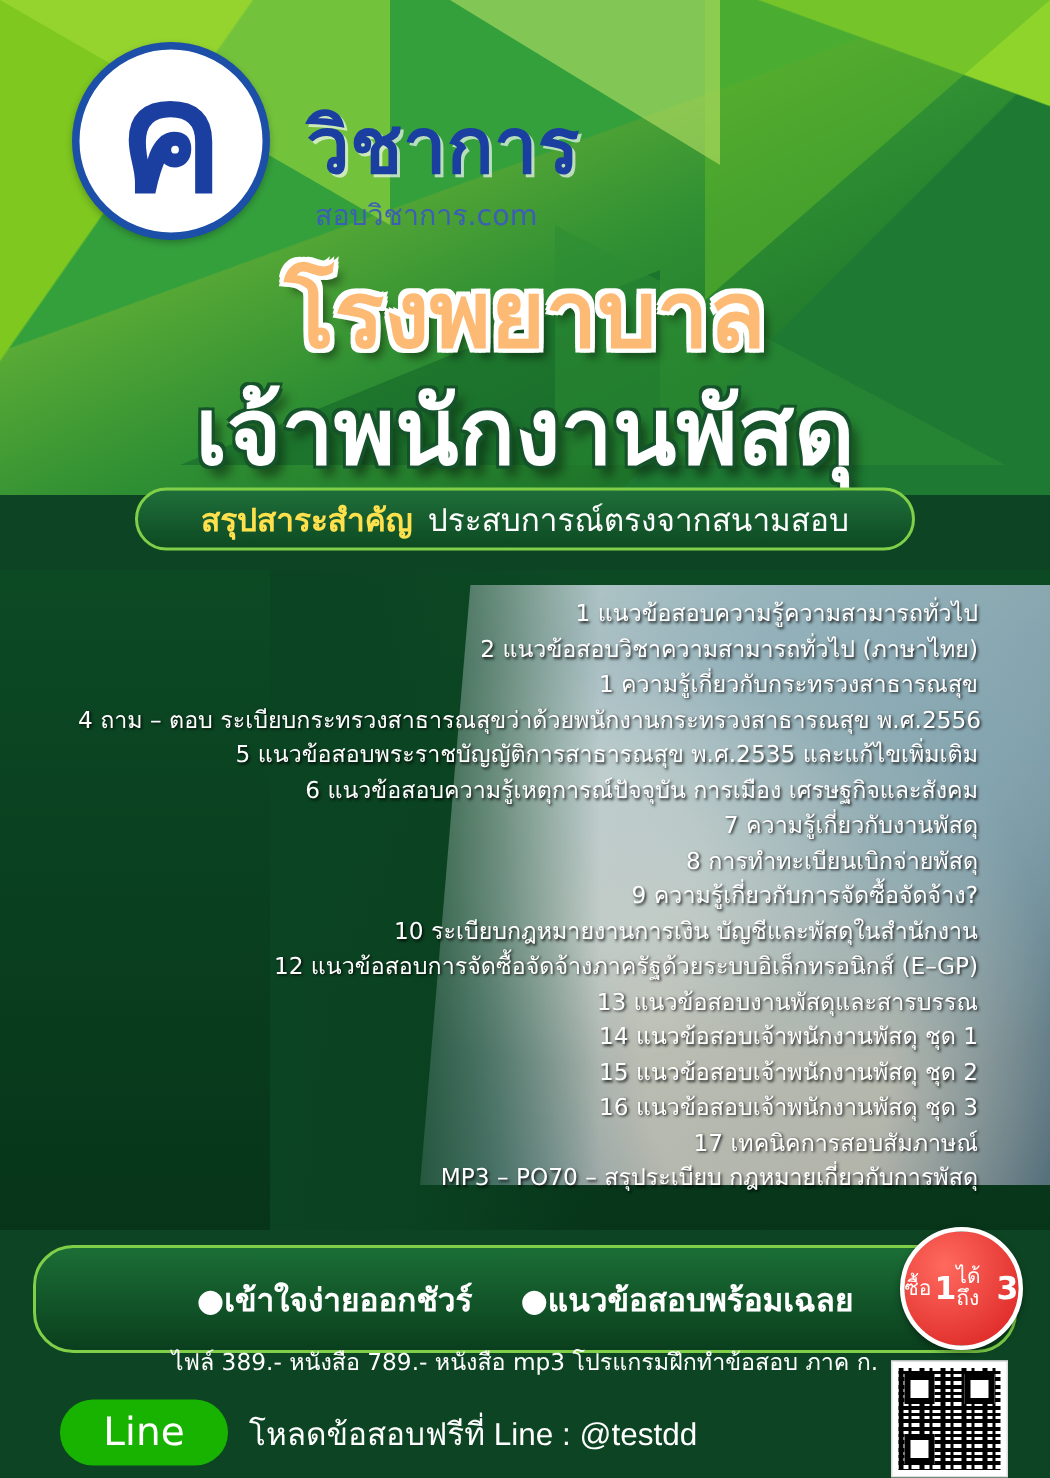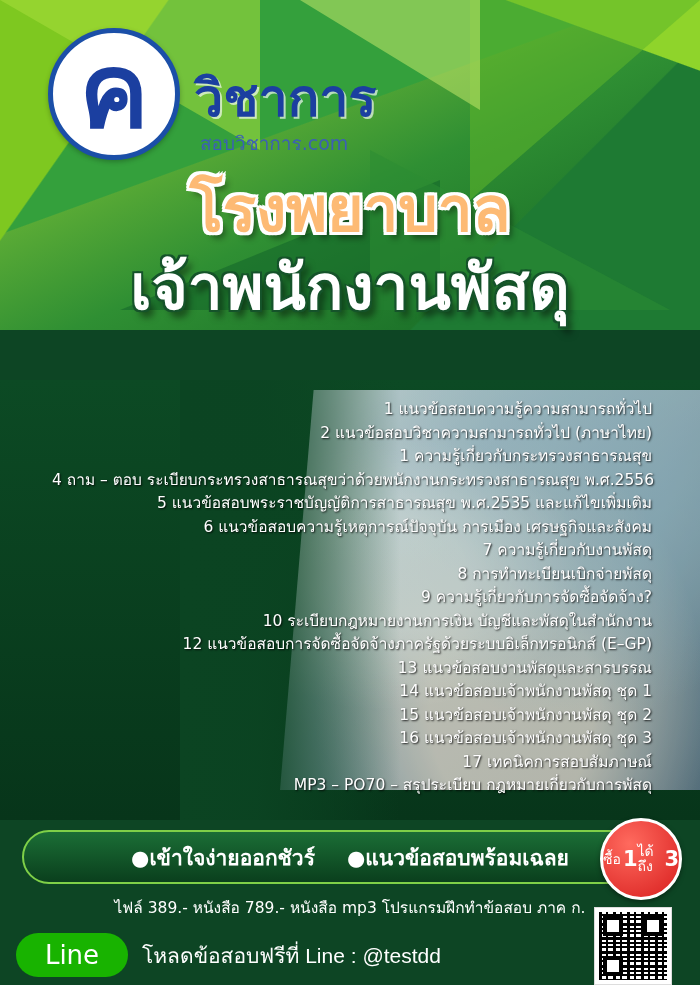--- a/index.html
+++ b/index.html
@@ -41,21 +41,21 @@
     display: flex; align-items: center; justify-content: center;
     box-shadow: 0 2px 5px rgba(0,0,0,.25);
   }
   .logo-glyph {
     font-size: 104px; line-height: 1;
     color: #1b3fa0; font-weight: bold;
     font-family: "DejaVu Sans", sans-serif;
     margin-top: -6px;
   }
   .brand {
-    margin-left: 14px; margin-top: 44px;
+    margin-left: 24px; margin-top: 44px;
   }
   .brand-main {
     font-size: 52px; font-weight: bold; color: #1b3fa0; line-height: 1;
     text-shadow: 2px 2px 0 rgba(255,255,255,.65);
     font-family: "DejaVu Sans", sans-serif;
   }
   .brand-sub {
     font-size: 19px; color: #3c5fb5; margin-top: 4px; margin-left: 6px;
     font-family: "DejaVu Sans", sans-serif;
   }
@@ -123,21 +123,21 @@
   }
   .toc-item {
     color: #ffffff; font-size: 15.5px; line-height: 23.5px;
     white-space: nowrap;
     font-family: "DejaVu Sans", sans-serif;
     text-shadow: 1px 1px 2px rgba(0,0,0,.85);
   }
 
   
   .features {
-    position: absolute; left: 22px; top: 830px; width: 656px; height: 54px;
+    position: absolute; left: 22px; top: 830px; width: 656px; height: 72px;
     border-radius: 27px;
     background: linear-gradient(to bottom, #1b6e36, #0a3f1d);
     border: 2px solid #7fd048;
     display: flex; align-items: center; justify-content: center; gap: 32px;
   }
   .feature { color: #fff; font-size: 21px; font-weight: bold; font-family: "DejaVu Sans", sans-serif;}
   .promo-badge {
     position: absolute; right: -6px; top: -14px;
     width: 82px; height: 82px; border-radius: 50%;
     background: radial-gradient(circle at 35% 30%, #ff6a5e, #d81e1e);
@@ -151,21 +151,21 @@
   
   .price-line {
     position: absolute; left: 0; top: 895px; width: 700px;
     text-align: center; color: #fff; font-size: 15.5px;
     font-family: "DejaVu Sans", sans-serif;
   }
 
   
   .footer {
     position: absolute; left: 0; top: 925px; width: 700px; height: 60px;
-    display: flex; align-items: center; padding-left: 16px; gap: 14px;
+    display: flex; align-items: center; padding-left: 40px; gap: 14px;
   }
   .line-badge {
     width: 112px; height: 44px; border-radius: 22px;
     background: #18b300; color: #fff;
     display: flex; align-items: center; justify-content: center;
     font-size: 26px; font-family: "DejaVu Sans", sans-serif;
   }
   .footer-text { color: #fff; font-size: 21px; font-family: Liberation Sans, sans-serif;}
   .qr {
     position: absolute; right: 28px; top: -18px;
@@ -205,20 +205,24 @@
     </div>
     <div class="brand">
       <div class="brand-main">วิชาการ</div>
       <div class="brand-sub">สอบวิชาการ.com</div>
     </div>
   </div>
 
   <div class="title-red">โรงพยาบาล</div>
   <div class="title-white">เจ้าพนักงานพัสดุ</div>
 
+  <div class="subtitle-bar">
+    <span class="subtitle-a">สรุปสาระสำคัญ</span>
+    <span class="subtitle-b">ประสบการณ์ตรงจากสนามสอบ</span>
+  </div>
 
   <div class="body-area">
     <div class="photo"></div>
     <div class="photo-fade"></div>
     <div class="toc">
       <div class="toc-item">1 แนวข้อสอบความรู้ความสามารถทั่วไป</div>
       <div class="toc-item">2 แนวข้อสอบวิชาความสามารถทั่วไป (ภาษาไทย)</div>
       <div class="toc-item">1 ความรู้เกี่ยวกับกระทรวงสาธารณสุข</div>
       <div class="toc-item">4 ถาม – ตอบ ระเบียบกระทรวงสาธารณสุขว่าด้วยพนักงานกระทรวงสาธารณสุข พ.ศ.2556</div>
       <div class="toc-item">5 แนวข้อสอบพระราชบัญญัติการสาธารณสุข พ.ศ.2535 และแก้ไขเพิ่มเติม</div>

